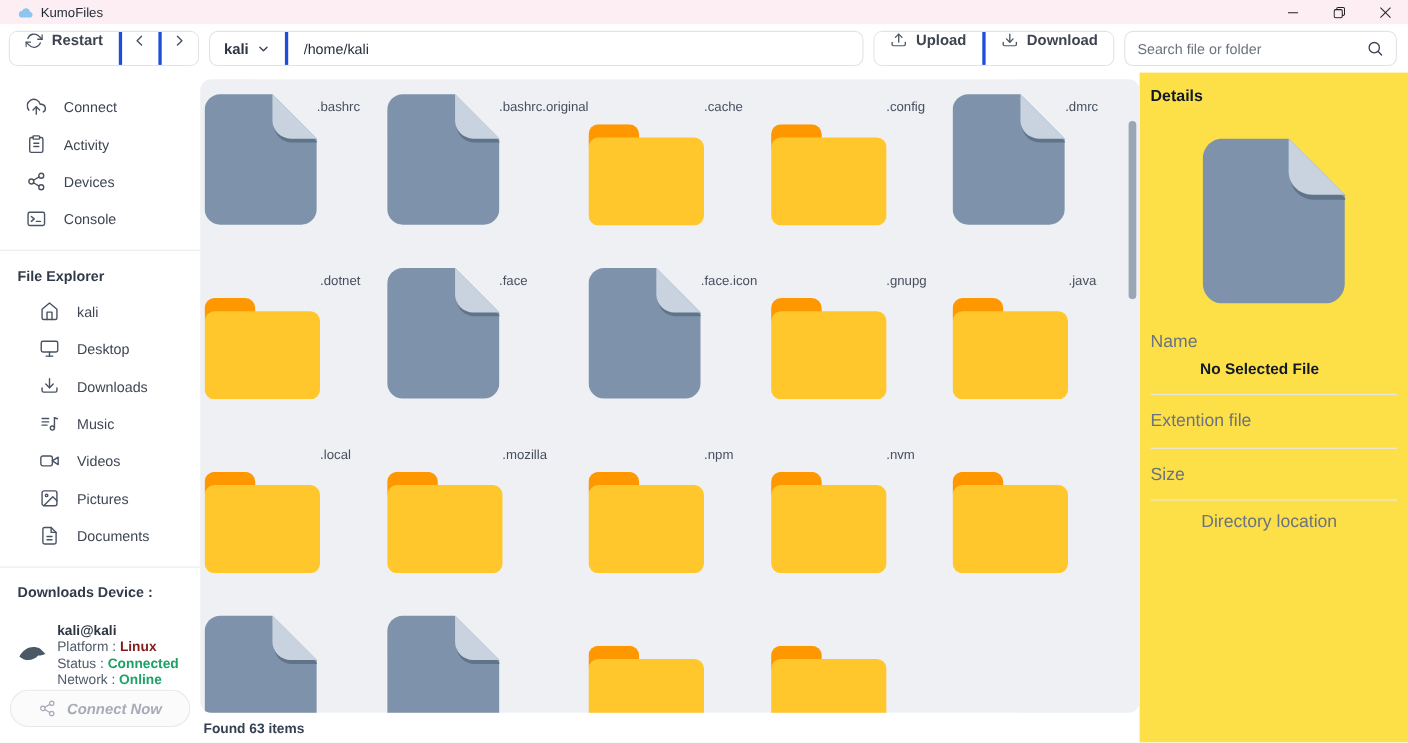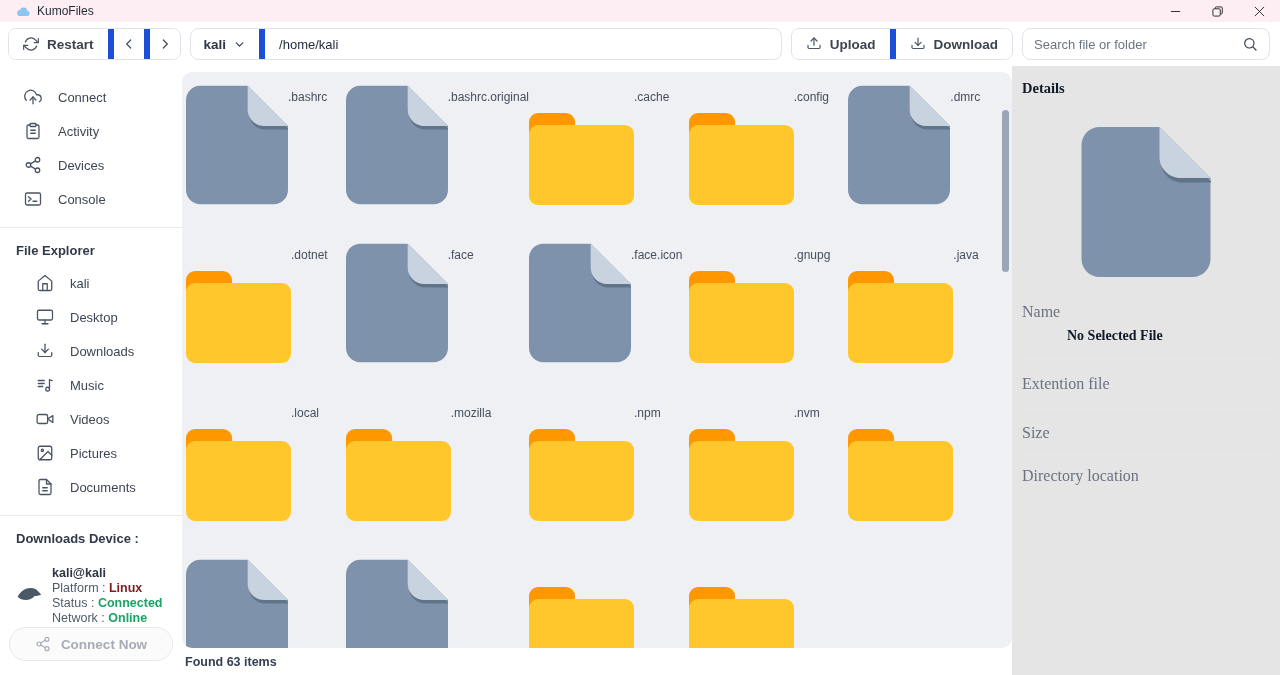--- a/index.html
+++ b/index.html
@@ -11,69 +11,69 @@
   .titlebar { height:22px; background:#fceef2; display:flex; align-items:center; padding-left:16px; flex-shrink:0; }
   .titlebar .app-ico { width:14px; height:12px; margin-right:7px; display:flex; align-items:center; }
   .titlebar .app-title { font-size:12px; color:#1f2937; }
   .win-controls { margin-left:auto; display:flex; height:100%; }
   .win-btn { width:42px; height:100%; display:flex; align-items:center; justify-content:center; color:#222; }
   .win-btn svg { display:block; }
 
   
   .toolbar { height:44px; display:flex; align-items:center; gap:9px; padding:0 10px 0 8px; flex-shrink:0; }
   .tgroup { display:flex; align-items:stretch; height:32px; border:1px solid #e2e3e8; border-radius:8px; background:#fff; overflow:hidden; }
-  .tbtn { display:flex; align-items:center; gap:8px; padding:0 14px; font-size:13.5px; font-weight:600; color:#3d4450; background:#fff; border:none; cursor:default; }
-  .tbtn + .tbtn, .tseg + .tseg { border-left:6px solid #1d4ed8; }
+  .tbtn { display:flex; gap:8px; padding:0 14px; font-size:13.5px; font-weight:600; color:#3d4450; background:#fff; border:none; cursor:default; }
+  .tbtn + .tbtn, .tseg + .tseg { border-left:3px solid #1d4ed8; }
   .navbtn { width:36px; padding:0; justify-content:center; }
   .tseg { display:flex; align-items:center; }
   .path-group { flex:1; }
   .device-select { gap:7px; padding:0 13px; font-size:13.5px; font-weight:600; color:#2d3643; }
   .path-input { flex:1; border:none; outline:none; font-size:13px; color:#1f2937; padding:0 14px; font-family:"Liberation Sans",sans-serif; background:transparent; }
   .search-box { width:248px; height:32px; border:1px solid #e2e3e8; border-radius:8px; display:flex; align-items:center; padding:0 11px; background:#fff; }
   .search-box input { flex:1; border:none; outline:none; font-size:13px; color:#374151; font-family:"Liberation Sans",sans-serif; background:transparent; }
   .search-box input::placeholder { color:#6b7280; }
   .icon16 { width:16px; height:16px; color:#4b5563; }
 
   
   .content { flex:1; display:flex; height:609px; }
   .sidebar { width:182px; flex-shrink:0; display:flex; flex-direction:column; padding-top:14px; background:#fff; }
   .main { flex:1; display:flex; flex-direction:column; min-width:0; }
-  .details { width:268px; flex-shrink:0; padding:14px 10px 0 10px; background:#e5e5e5;font-family:Liberation Serif, serif; }
+  .details { width:244px; flex-shrink:0; padding:14px 10px 0 10px; background:#fde047; }
 
   
   .nav-item { height:34px; display:flex; align-items:center; gap:16px; padding-left:24px; font-size:13px; font-weight:500; color:#3e4654; cursor:default; }
   .nav-item .icon18 { width:18px; height:18px; color:#4a5363; flex-shrink:0; }
   .side-divider { border-top:1px solid #e8e9ec; margin:11px 0; }
   .section-header { padding-left:16px; font-size:13px; font-weight:600; color:#313a49; margin:4px 0 8px; }
   .explorer-item { padding-left:36px; }
   .device-card { display:flex; align-items:center; gap:10px; padding-left:16px; margin-top:12px; }
   .device-glyph { width:26px; flex-shrink:0; color:#4b5866; }
   .device-lines { font-size:12.5px; line-height:15px; color:#515b6b; }
   .device-name { font-weight:700; color:#2d3643; }
   .bold-dark { font-weight:700; color:#7f1d1d; }
   .green { font-weight:700; color:#1ba265; }
-  .connect-btn { margin:auto 9px 14px 9px; height:34px; border:1px solid #e7e8ec; border-radius:17px; background:#fbfbfc; display:flex; align-items:center; justify-content:center; gap:10px; font-size:13.5px; font-weight:600; color:#a6abb5; }
+  .connect-btn { margin:auto 9px 14px 9px; height:34px; border:1px solid #e7e8ec; border-radius:17px; background:#fbfbfc; display:flex; align-items:center; justify-content:center; gap:10px; font-size:13.5px; font-weight:600; color:#a6abb5;font-style:italic; }
   .connect-btn .icon16 { color:#a6abb5; }
 
   
   .grid-wrap { margin-top:6px; height:576px; background:#eef0f4; border-radius:10px; position:relative; overflow:hidden; }
   .grid { display:grid; grid-template-columns:repeat(5,1fr); padding:13px 4px 0 4px; }
   .grid-item { height:158px; display:flex; cursor:default; }
   .item-icon { height:120px; display:flex; align-items:flex-end; justify-content:center; }
   .item-label { margin-top:5px; font-size:12px; color:#474f5e; white-space:nowrap; }
   .scroll-thumb { position:absolute; right:3px; top:38px; width:7px; height:162px; background:#9aa6b6; border-radius:4px; }
   .statusbar { height:27px; display:flex; align-items:center; padding-left:3px; font-size:12.5px; font-weight:600; color:#354053; }
 
   
   .details-header { font-size:14.5px; font-weight:700; color:#111827; }
   .preview-wrap { display:flex; justify-content:center; margin:30px 0 26px; }
   .field-label { font-size:16px; color:#6b7280; }
   .field-value { font-size:14px; font-weight:700; color:#111827; margin-top:7px;padding-left:45px; }
   .dp-divider { border-top:1px solid #e7e8ec; margin:15px 0; }
-  .mt4 { margin-top:4px; }
+  .mt4 { margin-top:4px;margin-left:46px; }
 </style>
 </head>
 <body>
 
 <div class="window">
 
   <div class="titlebar">
     <span class="app-ico">
       <svg width="14" height="11" viewBox="0 0 24 18">
           <path d="M19.4 8.1A6.5 6.5 0 0 0 6.9 6.3 5.2 5.2 0 0 0 7.5 16.7h11a4.3 4.3 0 0 0 .9-8.6Z" fill="#8cc5ef"></path>

